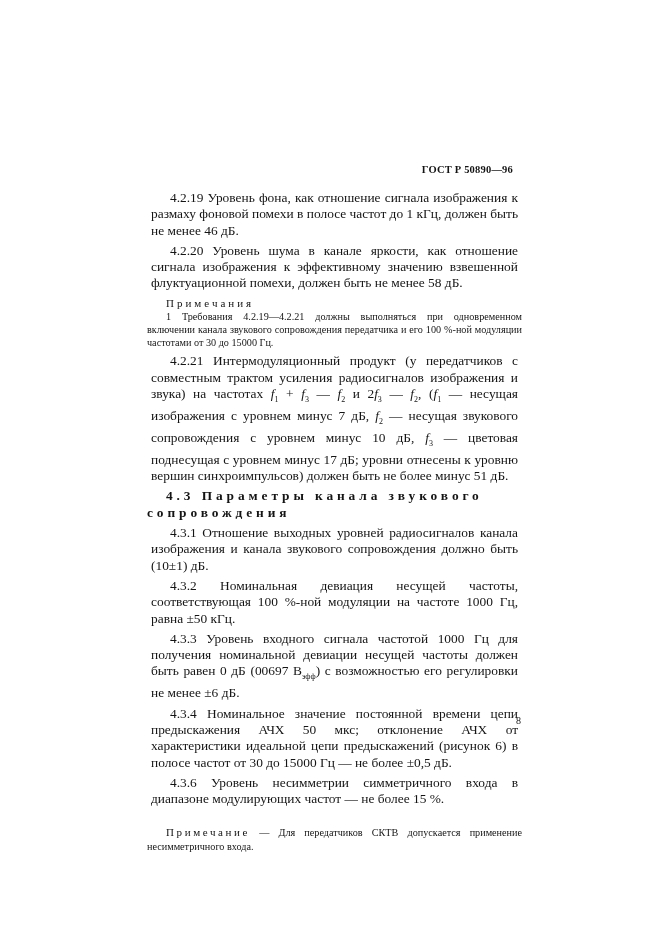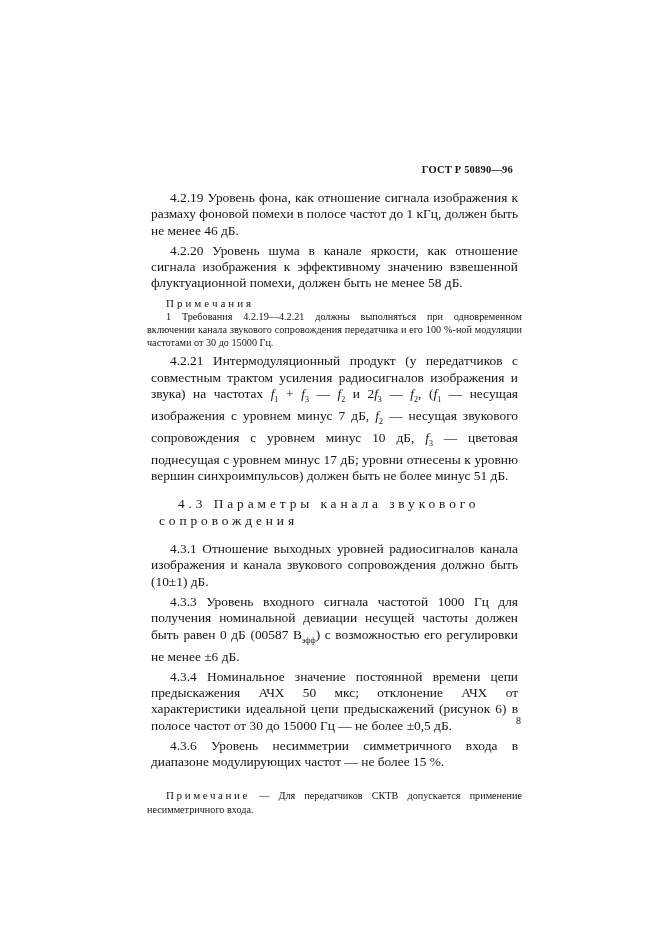--- a/index.html
+++ b/index.html
@@ -19,22 +19,23 @@
     font-size: 13.4px; line-height: 16.3px; text-align: justify; text-indent: 19px;
     margin: 4px; hyphens: manual;
   }
   .note-title {
     font-size: 11px; line-height: 14px; letter-spacing: 3px; text-indent: 19px; margin: 2px 0 0 0;
   }
   .note {
     font-size: 10.2px; line-height: 13.2px; text-align: justify; text-indent: 19px; margin: 0;
   }
   .section {
-    font-size: 13.4px; line-height: 16.3px; letter-spacing: 3.9px; text-indent: 19px; margin: 12px;
+    font-size: 13.4px; line-height: 16.3px; letter-spacing: 3.9px; text-indent: 19px; margin: 0;
     text-align: left;
+    font-weight: bold;
   }
   .inline-note {
     font-size: 10.2px; line-height: 14px; text-indent: 19px; margin: 17px 0 0 0; text-align: justify;
   }
   .inline-note .spaced { letter-spacing: 2.6px; font-size: 11px; }
   i { font-style: italic; }
   sub { font-size: 8px; }
   .page-num {
     position: absolute; left: 512px; top: 715px; font-size: 10px;
   }
@@ -50,21 +51,22 @@
     <p class="p">4.2.20 Уровень шума в канале яркости, как отношение сигнала изображения к эффективному значению взвешенной флуктуационной помехи, должен быть не менее 58 дБ.</p>
 
     <p class="note-title">Примечания</p>
     <p class="note">1 Требования 4.2.19—4.2.21 должны выполняться при одновременном включении канала звукового сопровождения передатчика и его 100 %-ной модуляции частотами от 30 до 15000 Гц.</p>
 
     <p class="p"><span>4.2.21 Интермодуляционный продукт (у передатчиков с совместным трактом усиления радиосигналов изображения и звука) на частотах </span><i>f</i><sub>1</sub><span> + </span><i>f</i><sub>3</sub><span> — </span><i>f</i><sub>2</sub><span> и 2</span><i>f</i><sub>3</sub><span> — </span><i>f</i><sub>2</sub><span>, (</span><i>f</i><sub>1</sub><span> — несущая изображения с уровнем минус 7 дБ, </span><i>f</i><sub>2</sub><span> — несущая звукового сопровождения с уровнем минус 10 дБ, </span><i>f</i><sub>3</sub><span> — цветовая поднесущая с уровнем минус 17 дБ; уровни отнесены к уровню вершин синхроимпульсов) должен быть не более минус 51 дБ.</span></p>
 
     <p class="section">4.3 Параметры канала звукового сопровождения</p>
 
     <p class="p">4.3.1 Отношение выходных уровней радиосигналов канала изображения и канала звукового сопровождения должно быть (10±1) дБ.</p>
-    <p class="p"><span>4.3.3 Уровень входного сигнала частотой 1000 Гц для получения номинальной девиации несущей частоты должен быть равен 0 дБ (00587 В</span><sub>эфф</sub><span>) с возможностью его регулировки не менее ±6 дБ.</span></p>
+    <p class="p">4.3.2 Номинальная девиация несущей частоты, соответствующая 100 %-ной модуляции на частоте 1000 Гц, равна ±50 кГц.</p>
+    <p class="p"><span>4.3.3 Уровень входного сигнала частотой 1000 Гц для получения номинальной девиации несущей частоты должен быть равен 0 дБ (00697 В</span><sub>эфф</sub><span>) с возможностью его регулировки не менее ±6 дБ.</span></p>
     <p class="p">4.3.4 Номинальное значение постоянной времени цепи предыскажения АЧХ 50 мкс; отклонение АЧХ от характеристики идеальной цепи предыскажений (рисунок 6) в полосе частот от 30 до 15000 Гц — не более ±0,5 дБ.</p>
     <p class="p">4.3.6 Уровень несимметрии симметричного входа в диапазоне модулирующих частот — не более 15 %.</p>
 
     <p class="inline-note"><span class="spaced">Примечание</span><span> — Для передатчиков СКТВ допускается применение несимметричного входа.</span></p>
 
   </div>
 
   <div class="page-num">8</div>
 </div>
 

